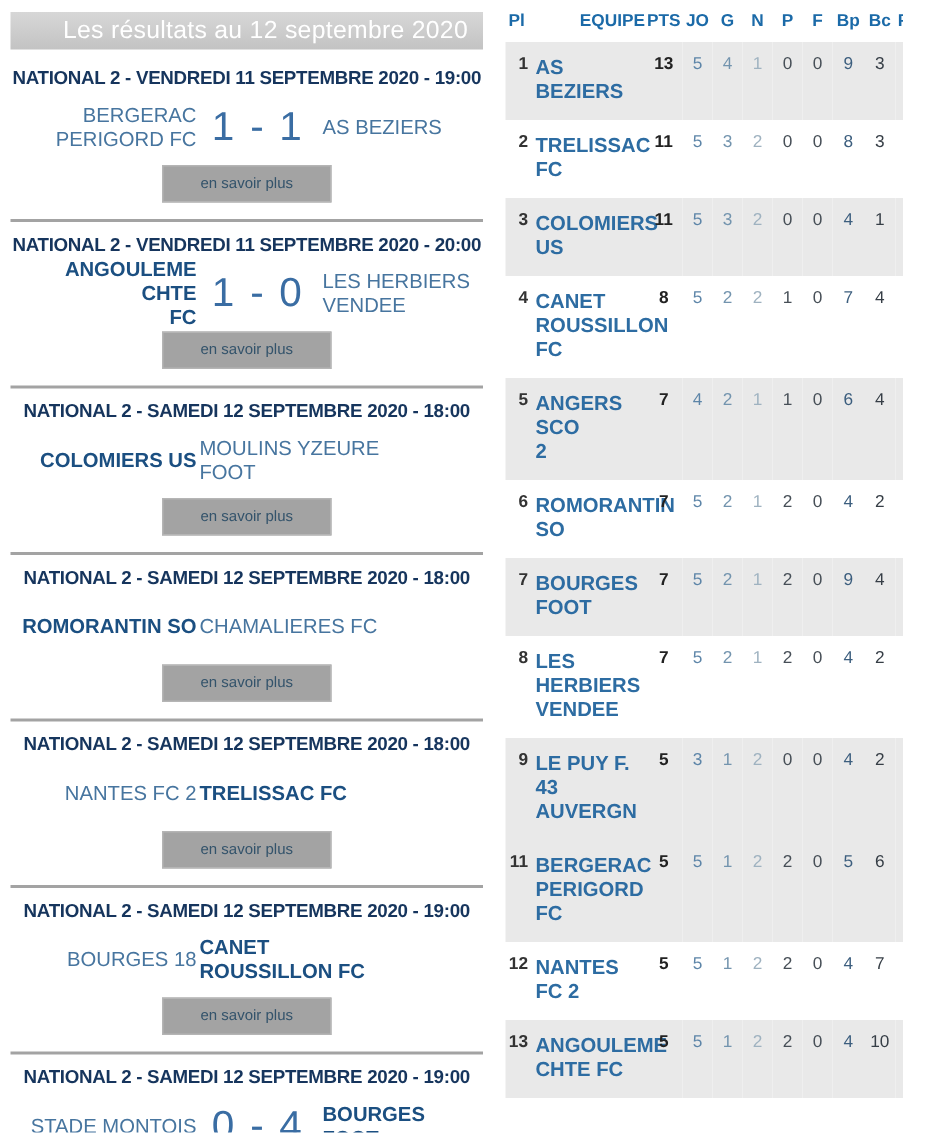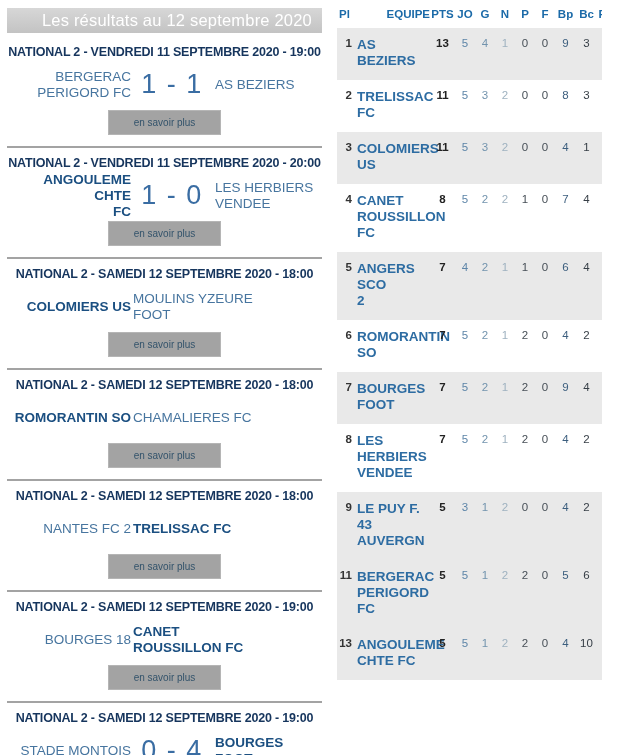--- a/index.html
+++ b/index.html
@@ -305,20 +305,34 @@
             <td class="jo">5</td>
             <td class="g">1</td>
             <td class="n">2</td>
             <td class="p">2</td>
             <td class="f">0</td>
             <td class="bp">5</td>
             <td class="bc">6</td>
             <td class="pe">0</td>
             <td class="dif">-1</td>
           </tr>
+          <tr>
+            <td class="pl">12</td>
+            <td class="team">NANTES FC 2</td>
+            <td class="pts">5</td>
+            <td class="jo">5</td>
+            <td class="g">1</td>
+            <td class="n">2</td>
+            <td class="p">2</td>
+            <td class="f">0</td>
+            <td class="bp">4</td>
+            <td class="bc">7</td>
+            <td class="pe">0</td>
+            <td class="dif">-3</td>
+          </tr>
           <tr class="shaded">
             <td class="pl">13</td>
             <td class="team">ANGOULEME
 CHTE FC</td>
             <td class="pts">5</td>
             <td class="jo">5</td>
             <td class="g">1</td>
             <td class="n">2</td>
             <td class="p">2</td>
             <td class="f">0</td>

